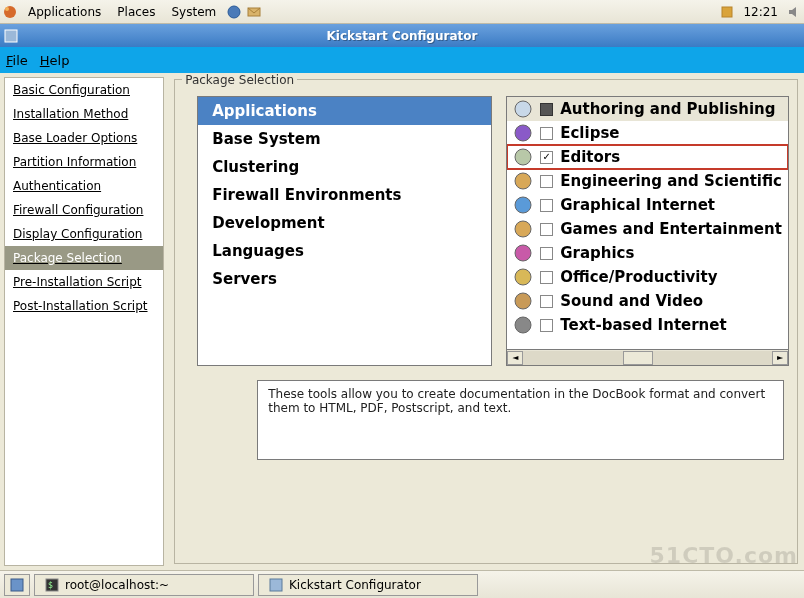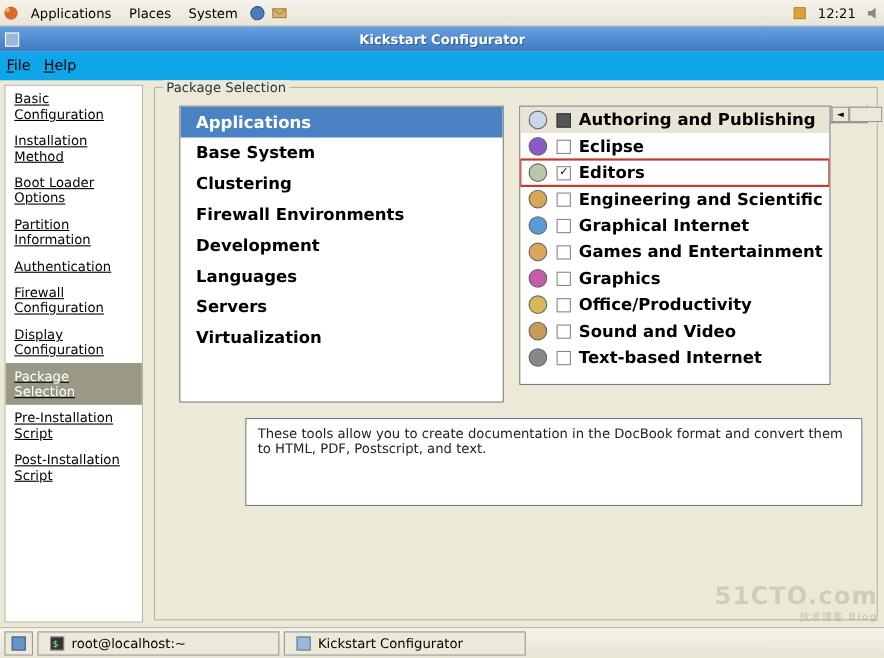--- a/index.html
+++ b/index.html
@@ -31,21 +31,21 @@
 
 .right-panel { flex: 1; padding: 6px 6px 6px 10px; display: flex; flex-direction: column; position: relative; }
 .fieldset-label { position: absolute; top: 0px; left: 18px; font-size: 12px; background: #ece9d8; padding: 0 3px; color: #333; }
 .right-inner { border: 1px solid #b8b4a2; flex: 1; padding: 16px 8px 8px 22px; display: flex; flex-direction: column; gap: 14px; background: #ece9d8; }
 
 .lists-row { display: flex; gap: 14px; }
 .category-list { width: 295px; height: 270px; background: #fff; border: 1px solid #7a7a7a; overflow: hidden; }
 .category-item { padding: 5px 14px; font-size: 15px; font-weight: bold; cursor: pointer; }
 .category-item.selected { background: #4b82c4; color: #fff; }
 
-.group-box { flex: 1; min-width: 0; display: flex; flex-direction: row; }
+.group-box { flex: 1; min-width: 0; display: flex; flex-direction: column; }
 .group-list { flex: 1; background: #fff; border: 1px solid #7a7a7a; overflow: hidden; height: 254px; }
 .group-item { display: flex; align-items: center; gap: 7px; padding: 2px 6px; font-size: 15px; font-weight: bold; cursor: pointer; white-space: nowrap; }
 .group-item.header { background: #e8e5d6; }
 .group-item.highlighted { outline: 2px solid #c53a2a; outline-offset: -1px; }
 .group-icon { width: 20px; height: 20px; flex-shrink: 0; }
 .group-check { width: 13px; height: 13px; border: 1px solid #888; background: #fff; flex-shrink: 0; display: inline-flex; align-items: center; justify-content: center; font-size: 10px; line-height: 1; }
 .group-check.header { background: #555; border-color: #333; }
 .hscroll { height: 16px; background: #e8e5d6; border: 1px solid #7a7a7a; border-top: none; display: flex; align-items: center; }
 .hscroll .arrow { width: 16px; height: 14px; background: #ece9d8; border: 1px solid #999; display: flex; align-items: center; justify-content: center; font-size: 8px; }
 .hscroll .track { flex: 1; background: #ddd9c8; position: relative; height: 14px; }
@@ -113,21 +113,21 @@
 
 <div class="menubar">
   <span><u>F</u>ile</span>
   <span><u>H</u>elp</span>
 </div>
 
 <div class="main">
   <div class="sidebar" id="sidebar">
       <div class="sidebar-item">Basic Configuration</div>
       <div class="sidebar-item">Installation Method</div>
-      <div class="sidebar-item">Boot Loader Options</div>
+      <div class="sidebar-item">Base Loader Options</div>
       <div class="sidebar-item">Partition Information</div>
       <div class="sidebar-item">Authentication</div>
       <div class="sidebar-item">Firewall Configuration</div>
       <div class="sidebar-item">Display Configuration</div>
       <div class="sidebar-item selected">Package Selection</div>
       <div class="sidebar-item">Pre-Installation Script</div>
       <div class="sidebar-item">Post-Installation Script</div>
     </div>
 
   <div class="right-panel">
@@ -135,21 +135,20 @@
     <div class="right-inner">
       <div class="lists-row">
         <div class="category-list" id="catlist">
             <div class="category-item selected">Applications</div>
             <div class="category-item">Base System</div>
             <div class="category-item">Clustering</div>
             <div class="category-item">Firewall Environments</div>
             <div class="category-item">Development</div>
             <div class="category-item">Languages</div>
             <div class="category-item">Servers</div>
-            <div class="category-item">Virtualization</div>
           </div>
         <div class="group-box">
           <div class="group-list" id="grouplist">
               <div class="group-item header">
                 <span class="group-icon">
                   <svg width="20" height="20">
                     <circle cx="10" cy="10" r="8" fill="#c8d8e8" stroke="#666"></circle>
                   </svg>
                 </span>
                 <span class="group-check header"></span>
@@ -267,14 +266,13 @@
   <div class="task-btn wide">
     <svg width="14" height="14">
         <rect x="1" y="1" width="12" height="12" fill="#9bb8d8" stroke="#5a7a9a"></rect>
       </svg>
     <span>Kickstart Configurator</span>
   </div>
 </div>
 
 <div class="watermark">
   <span>51CTO.com</span>
-  <small>技术博客  Blog</small>
 </div>
 
 </body></html>

